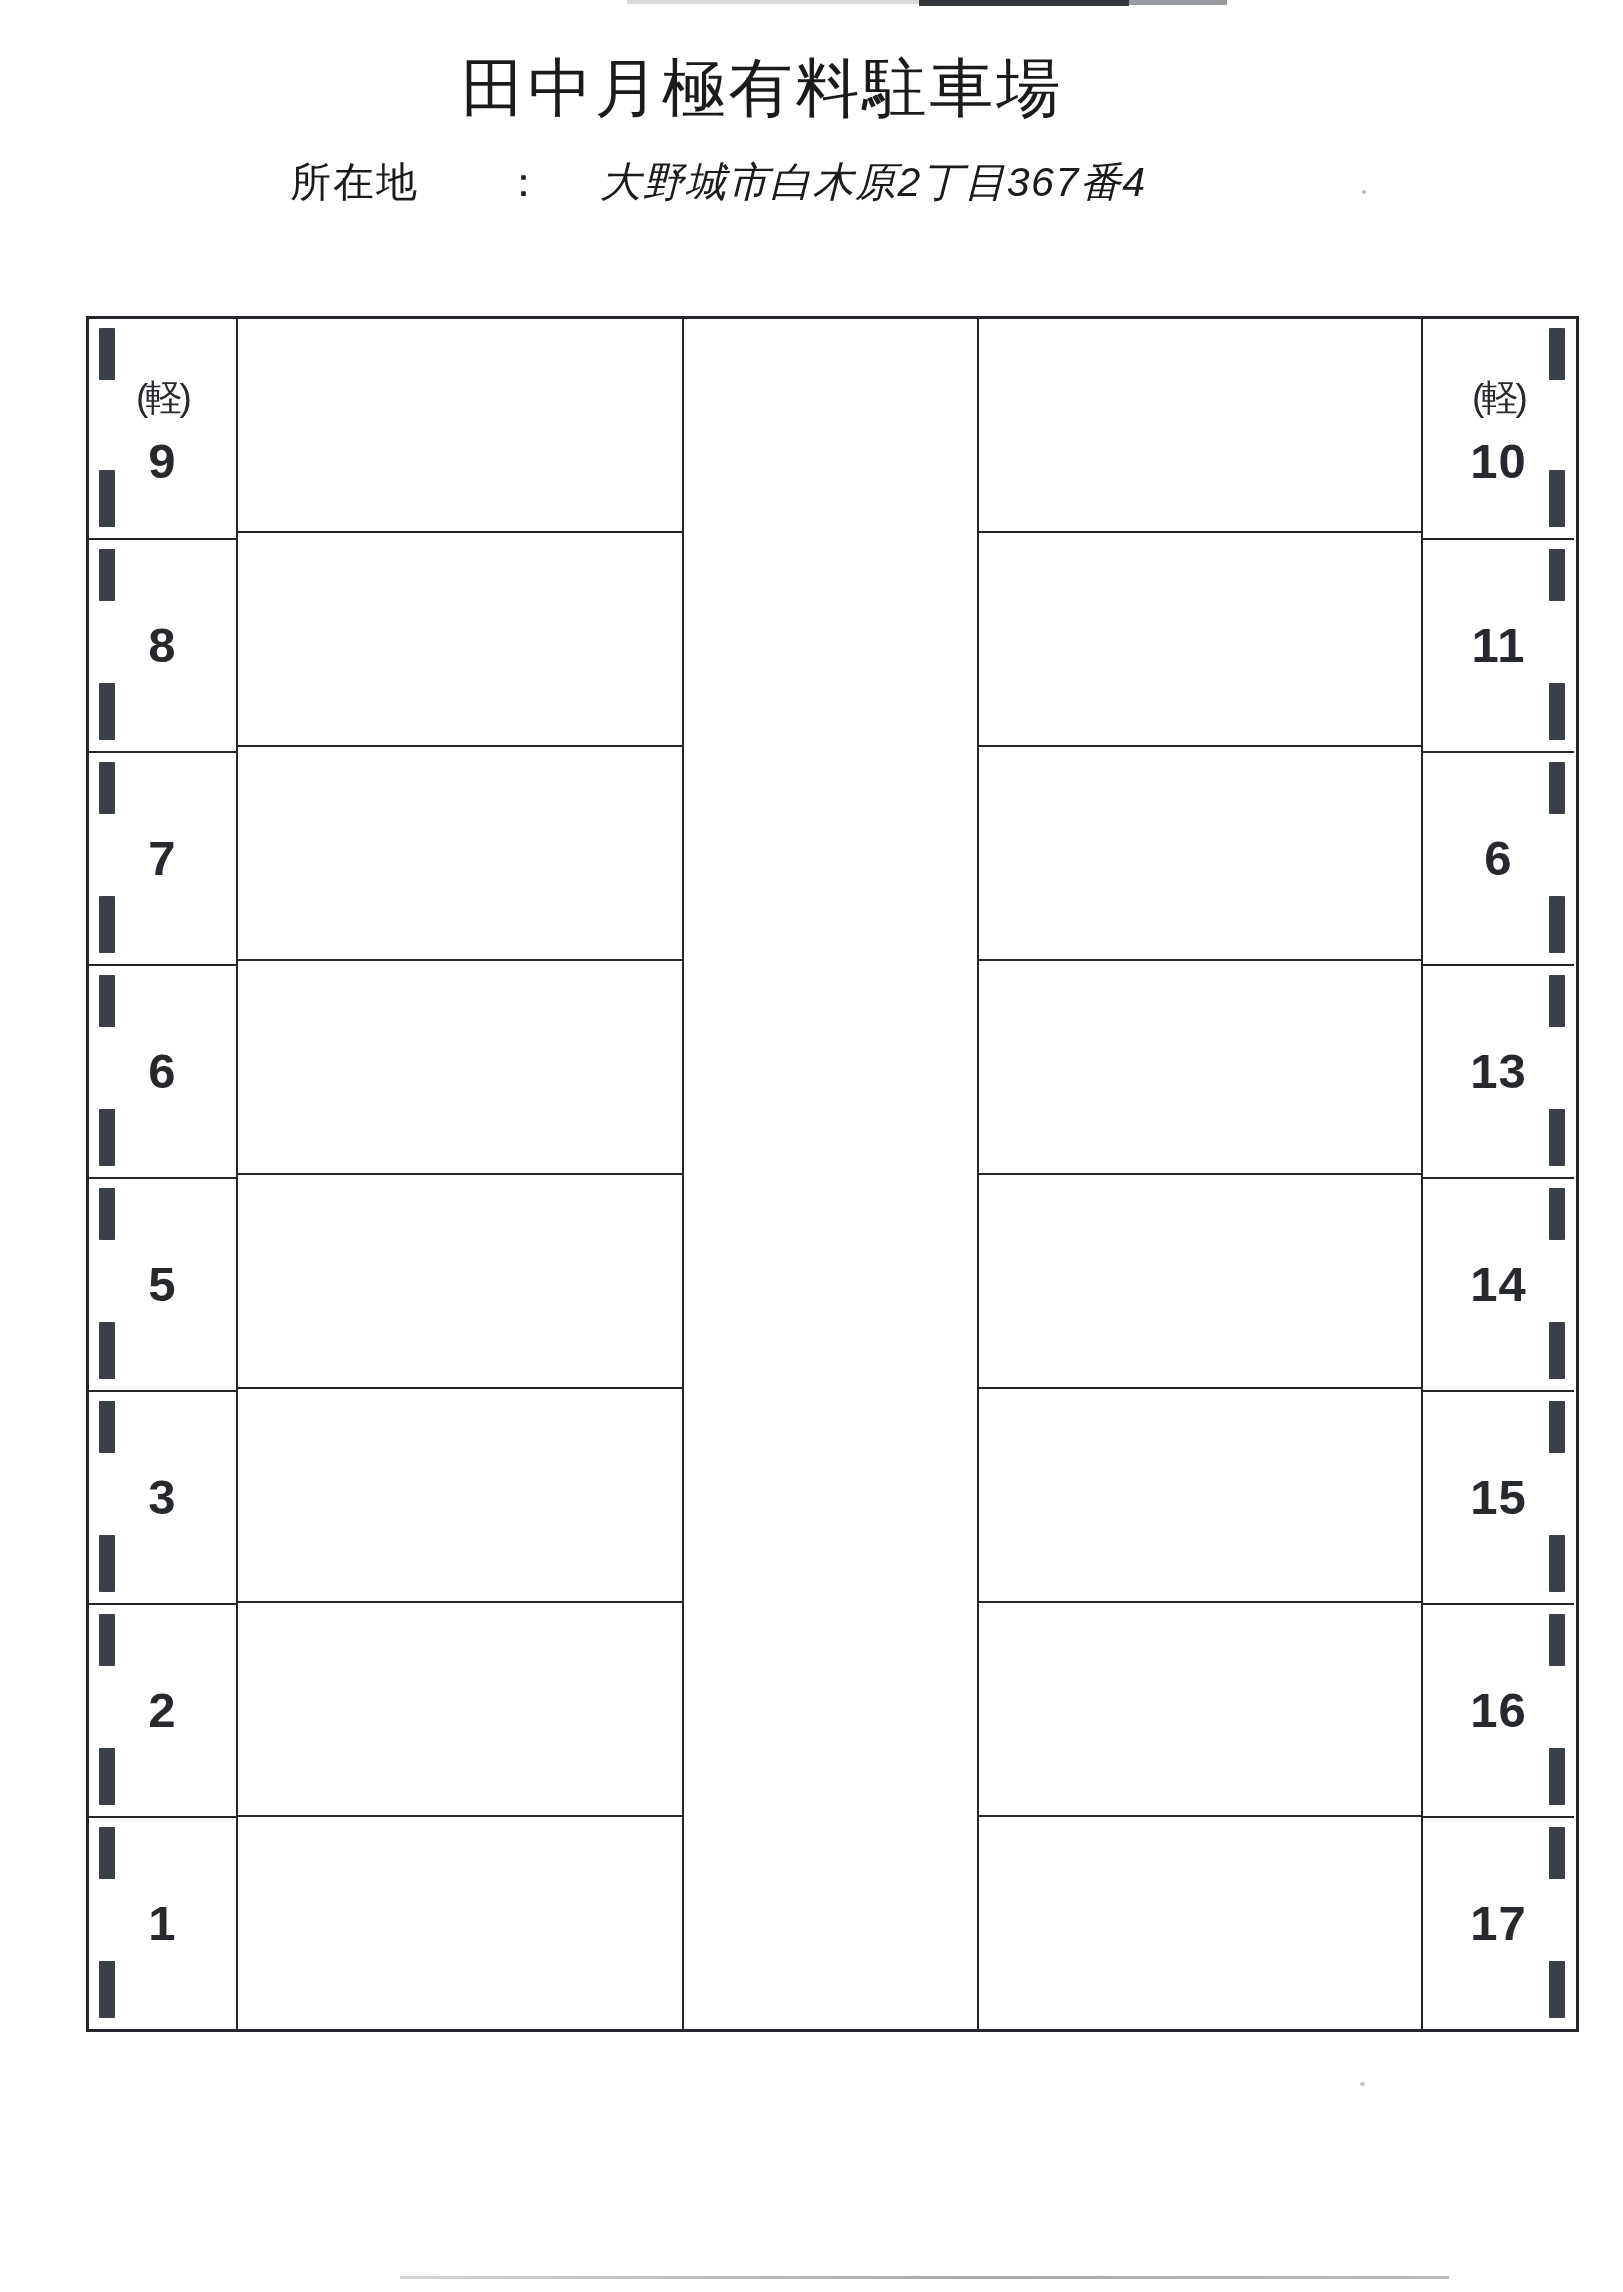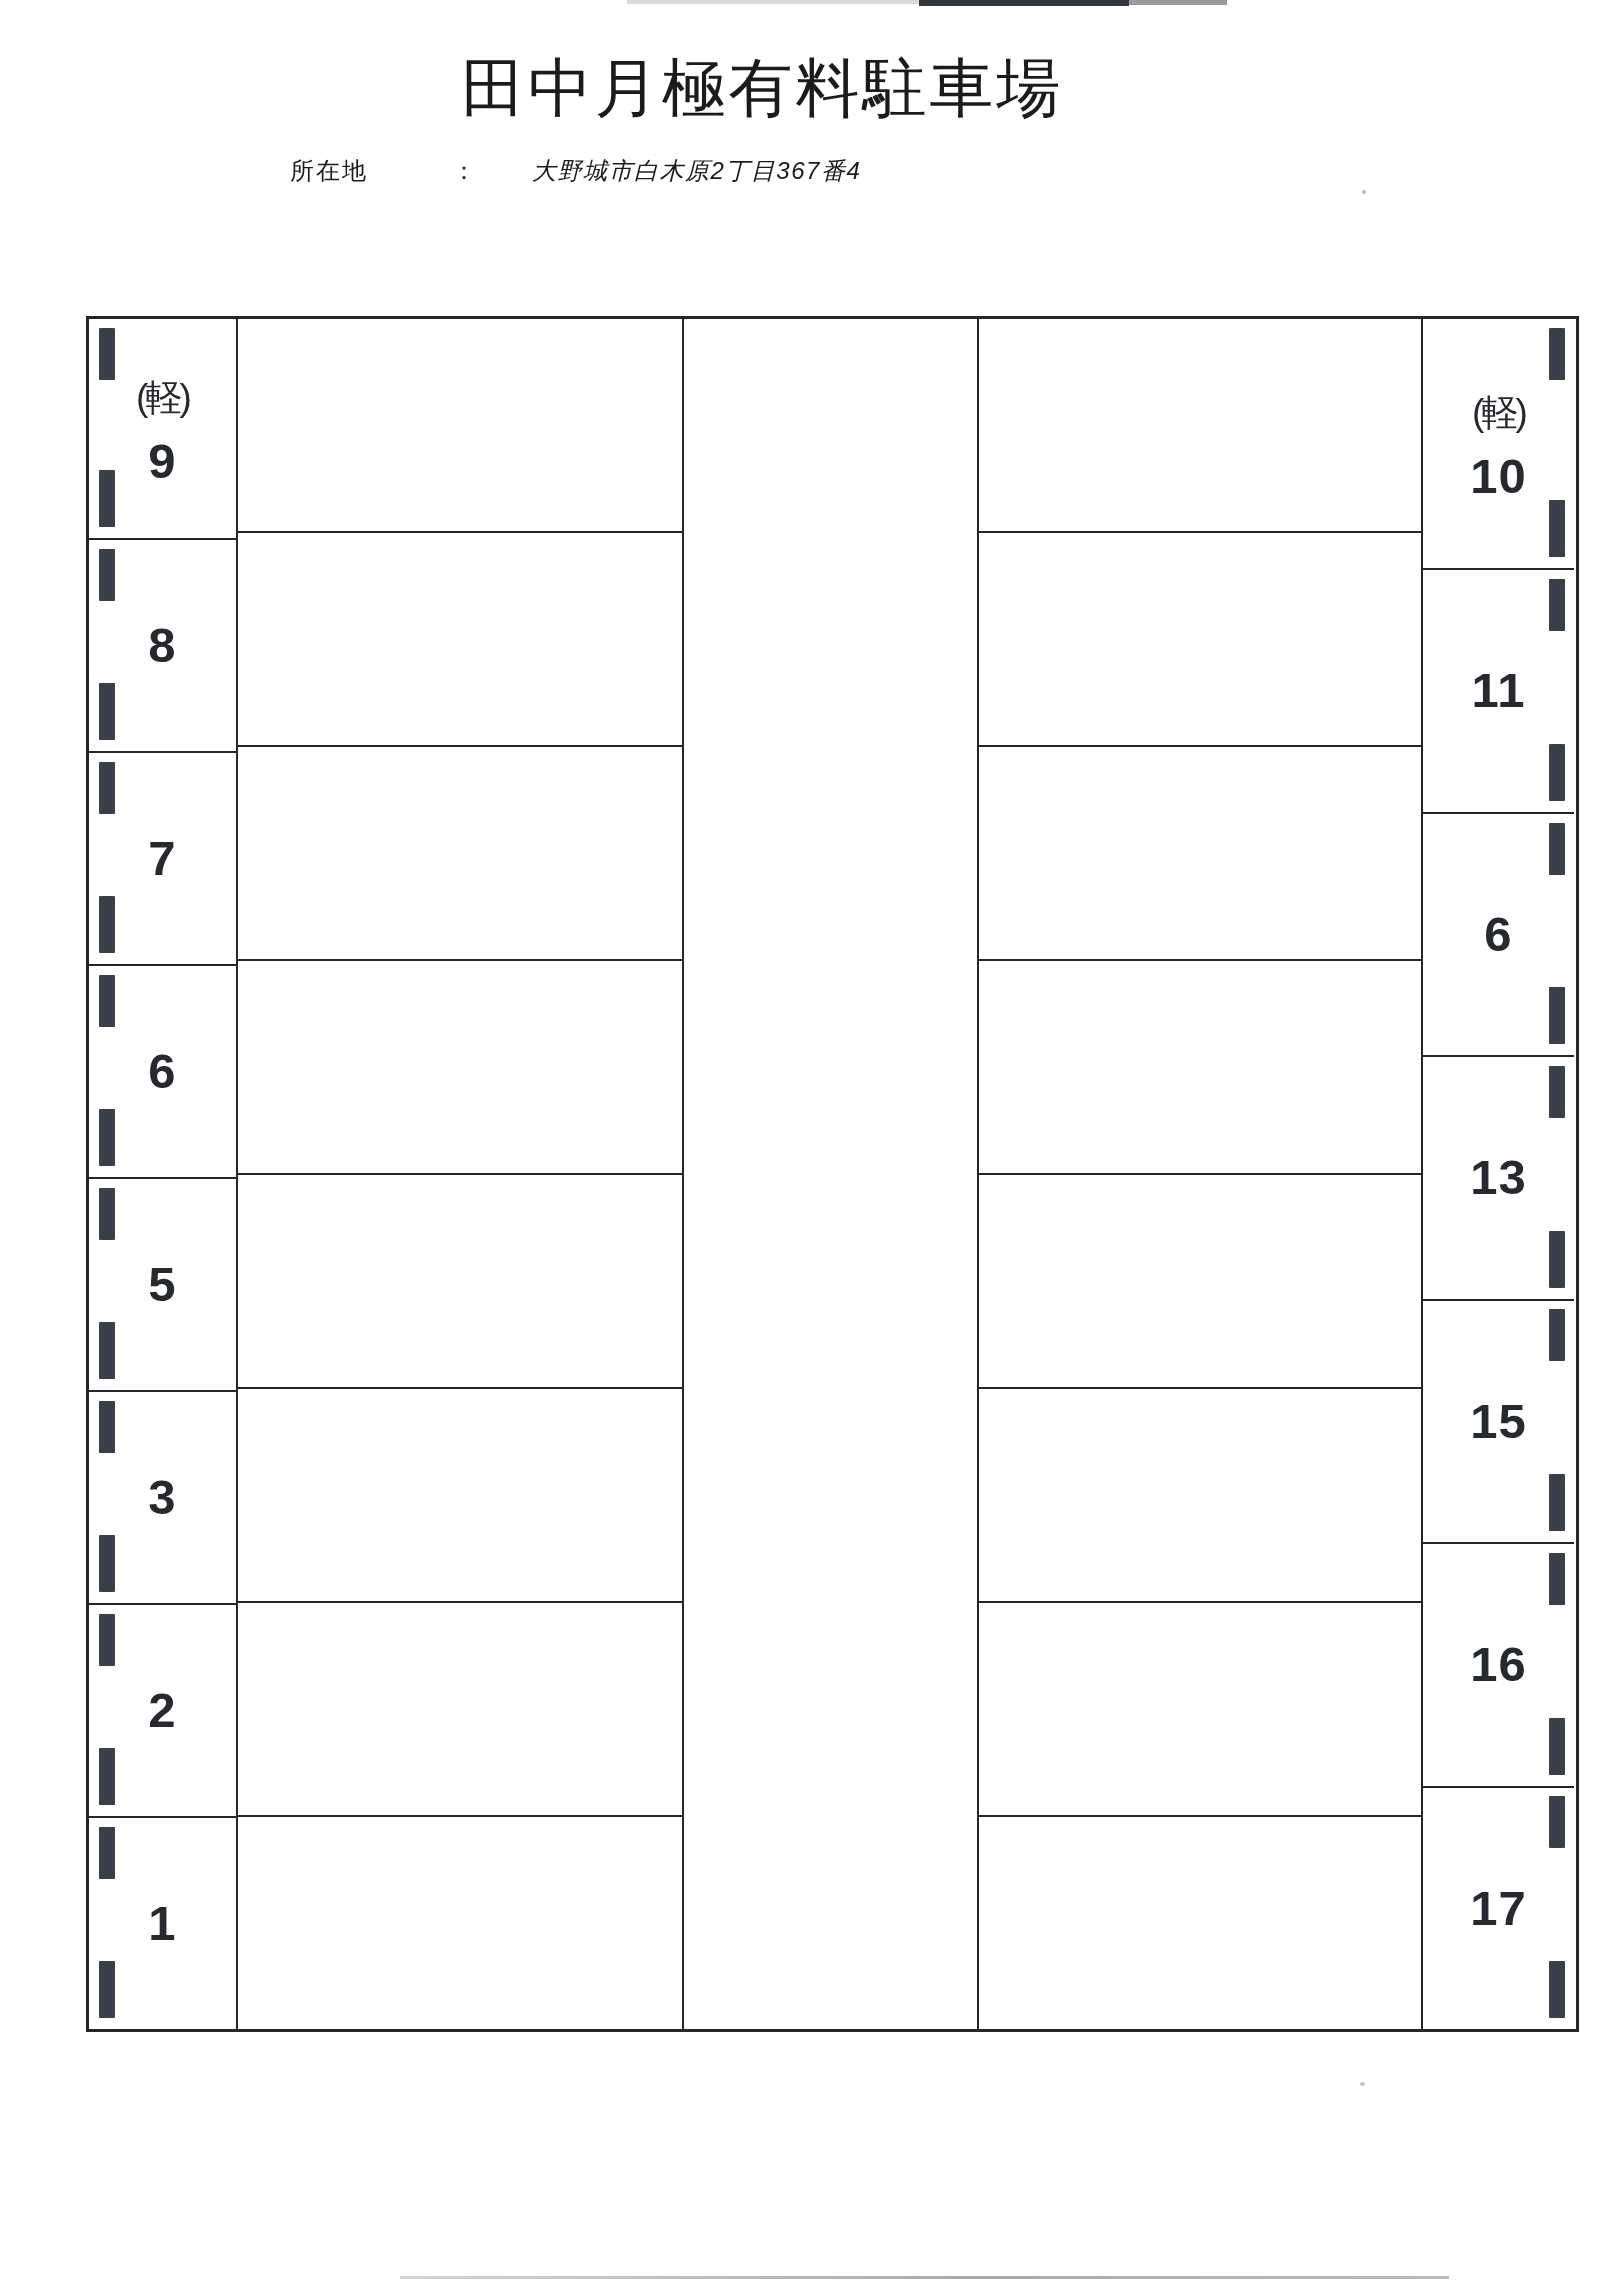--- a/index.html
+++ b/index.html
@@ -25,21 +25,21 @@
 
   
   .title{
     position:absolute;left:461px;top:45px;
     font-size:64px;letter-spacing:2.9px;font-weight:500;
     white-space:nowrap;
   }
   .address-row{
     position:absolute;left:290px;top:155px;
     display:flex;align-items:baseline;
-    font-size:24px;letter-spacing:1px;white-space:nowrap;justify-content:center;
+    font-size:41px;letter-spacing:1px;white-space:nowrap;justify-content:center;
   }
   .address-label{letter-spacing:2px;}
   .address-sep{margin-left:84px;}
   .address-value{margin-left:55px;letter-spacing:1.5px;font-style:italic;}
 
   
   .lot{
     position:absolute;left:86px;top:316px;
     width:1493px;height:1716px;
     border:3.9px solid var(--line,#23272c);
@@ -185,20 +185,25 @@
           <div class="space-label">6</div>
         </div>
         <div class="cell num-cell">
           <div class="bar bar-top"></div>
           <div class="bar bar-bottom"></div>
           <div class="space-label">13</div>
         </div>
         <div class="cell num-cell">
           <div class="bar bar-top"></div>
           <div class="bar bar-bottom"></div>
+          <div class="space-label">14</div>
+        </div>
+        <div class="cell num-cell">
+          <div class="bar bar-top"></div>
+          <div class="bar bar-bottom"></div>
           <div class="space-label">15</div>
         </div>
         <div class="cell num-cell">
           <div class="bar bar-top"></div>
           <div class="bar bar-bottom"></div>
           <div class="space-label">16</div>
         </div>
         <div class="cell num-cell">
           <div class="bar bar-top"></div>
           <div class="bar bar-bottom"></div>

